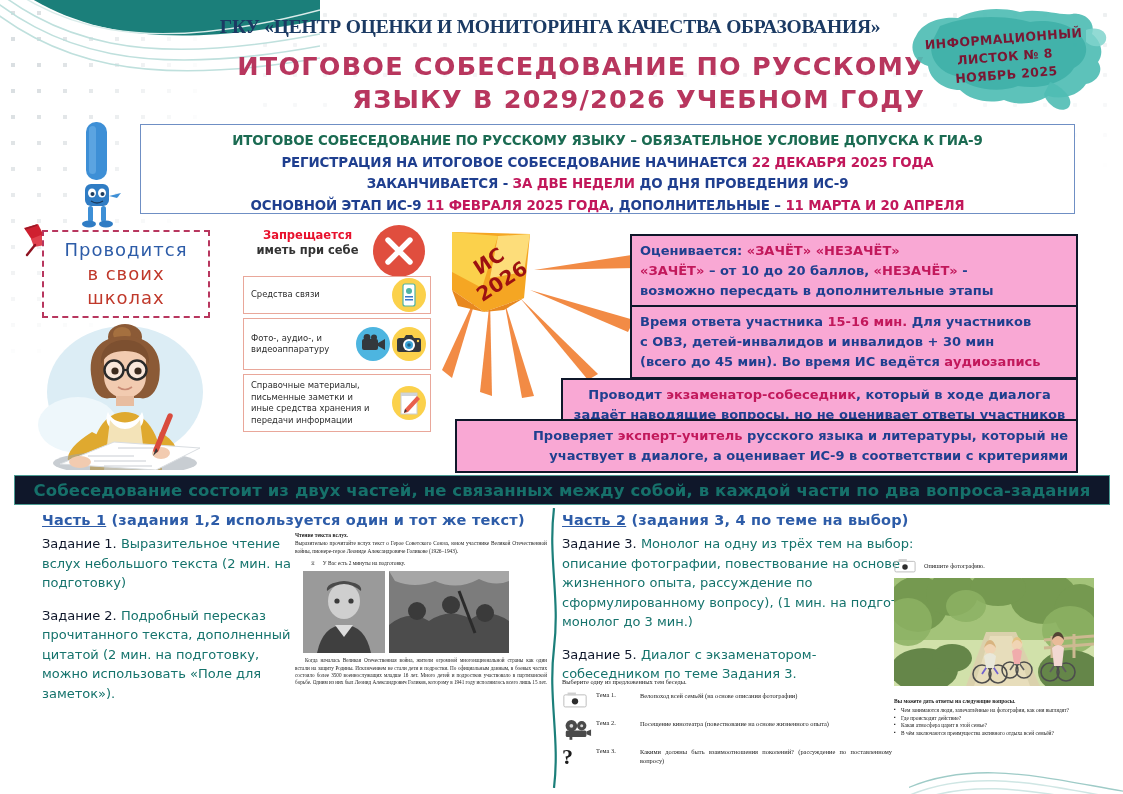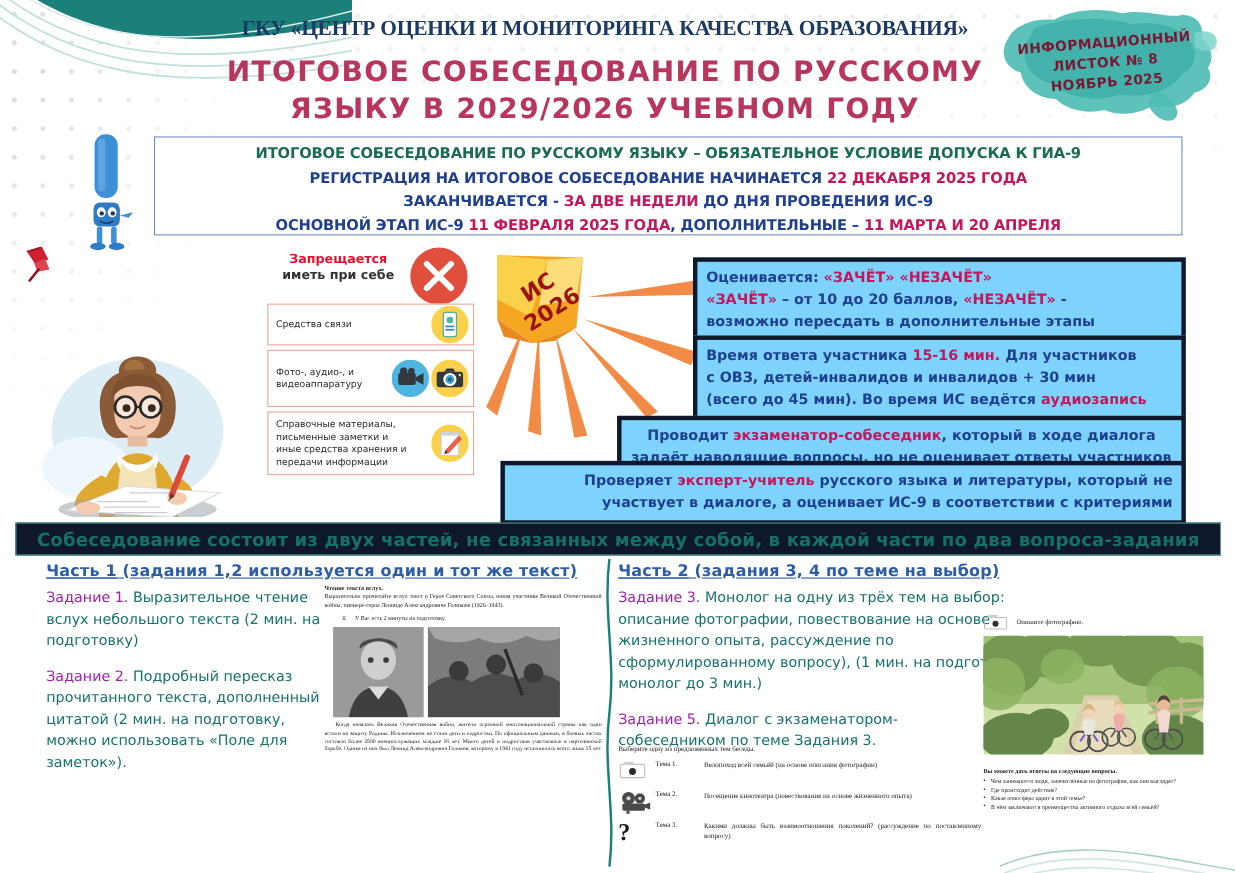--- a/index.html
+++ b/index.html
@@ -38,21 +38,21 @@
   
   .org-title {
     position: absolute; left: 180px; top: 16px; width: 740px;
     text-align: center;
     font-family: "Liberation Serif", serif;
     font-weight: bold; font-size: 19.5px; color: #1b3a63;
     letter-spacing: -0.2px;
   }
   .main-title {
     position: absolute; left: 175px; top: 50px; width: 750px;
-    text-align: center;
+    text-align: right;
     font-family: "DejaVu Sans", sans-serif;
     font-weight: bold; font-size: 25.5px; line-height: 33px;
     color: #b8365e; letter-spacing: 1.2px;
   }
 
   
   .crimea-wrap { position:absolute; right: 8px; top: 4px; width: 215px; height: 112px; }
   .crimea-wrap svg { position:absolute; inset:0; }
   .crimea-text {
     position:absolute; left:0; top:26px; width:210px; text-align:center;
@@ -111,21 +111,21 @@
     font-family:"DejaVu Sans", sans-serif; font-size:8.4px; line-height:11.5px; color:#2b2b2b;
   }
   .proh-ic { position:absolute; right:4px; top:50%; transform:translateY(-50%); width:34px; height:34px; }
   .proh-ic2 { position:absolute; right:40px; top:50%; transform:translateY(-50%); width:34px; height:34px; }
 
   
   .sun { position:absolute; left:438px; top:228px; width:200px; height:190px; }
 
   
   .callout {
-    position:absolute; border:4px solid #0f172a; background:#7dd3fc;
+    position:absolute; border:2px solid #0f172a; background:#f9a8d4;
     font-family:"DejaVu Sans", sans-serif; font-weight:bold;
     color:#1f3f8f; font-size:13px; line-height:20px; padding:5px 8px;
   }
   .c1 { left:630px; top:234px; width:448px; }
   .c2 { left:630px; top:305px; width:448px; }
   .c3 { left:561px; top:378px; width:517px; text-align:center; }
   .c4 { left:455px; top:419px; width:623px; text-align:right; }
 
   
   .banner {
@@ -137,25 +137,25 @@
     font-family:"DejaVu Sans", sans-serif; font-weight:bold; font-size:16.5px;
     color:#16706a; letter-spacing:.1px;
   }
 
   
   .part { position:absolute; top:512px; }
   .part-1 { left:42px; width:500px; }
   .part-2 { left:562px; width:548px; }
   .part-h {
     font-family:"DejaVu Sans", sans-serif; font-weight:bold; font-size:14.5px; color:#2d5ca8;
-    margin-bottom:6px; letter-spacing:.2px;text-decoration:underline;
+    margin-bottom:6px; letter-spacing:.2px;
   }
   .part-h u { text-decoration: underline; }
   .task { font-family:"DejaVu Sans", sans-serif; font-size:13px; line-height:19.5px; color:#15736c; }
-  .task b { color:#a21caf; font-weight:normal; }
+  .task b { color:#0f172a; font-weight:normal; }
   .task + .task { margin-top:13px; }
 
   .divider { position:absolute; left:546px; top:508px; width:16px; height:280px; }
 
   
   .doc1 {
     position:absolute; left:295px; top:532px; width:252px; height:196px;
     background:#fff; font-family:"Liberation Serif", serif; color:#222;
     overflow:hidden;
   }
@@ -267,20 +267,25 @@
     </p>
   </div>
 
   <svg class="pin" viewBox="0 0 36 36">
     <path d="M6,6 L20,2 L26,14 L14,18 Z" fill="#cf2030"></path>
     <path d="M13,17 L23,13 L27,23 L16,25 Z" fill="#e0424f"></path>
     <path d="M17,23 L9,33" stroke="#8e1220" stroke-width="2.4" stroke-linecap="round"></path>
     <path d="M7,7 L19,3" stroke="#9b1a26" stroke-width="1.4"></path>
   </svg>
 
+  <div class="school-box">
+    <div class="sb-1">Проводится</div>
+    <div class="sb-2">в своих</div>
+    <div class="sb-3">школах</div>
+  </div>
 
   <svg class="girl" viewBox="0 0 215 150">
     <ellipse cx="107" cy="72" rx="78" ry="66" fill="#dcedf5"></ellipse>
     <ellipse cx="60" cy="105" rx="40" ry="28" fill="#eef7fb"></ellipse>
 
     <ellipse cx="107" cy="17" rx="17" ry="13" fill="#8b5a36"></ellipse>
     <ellipse cx="104" cy="14" rx="9" ry="7" fill="#a5703f"></ellipse>
 
     <path d="M74,60 C68,30 84,16 107,16 C130,16 146,30 141,60 C138,74 130,80 122,78 L92,78 C84,80 76,74 74,60 Z" fill="#8b5a36"></path>
 

